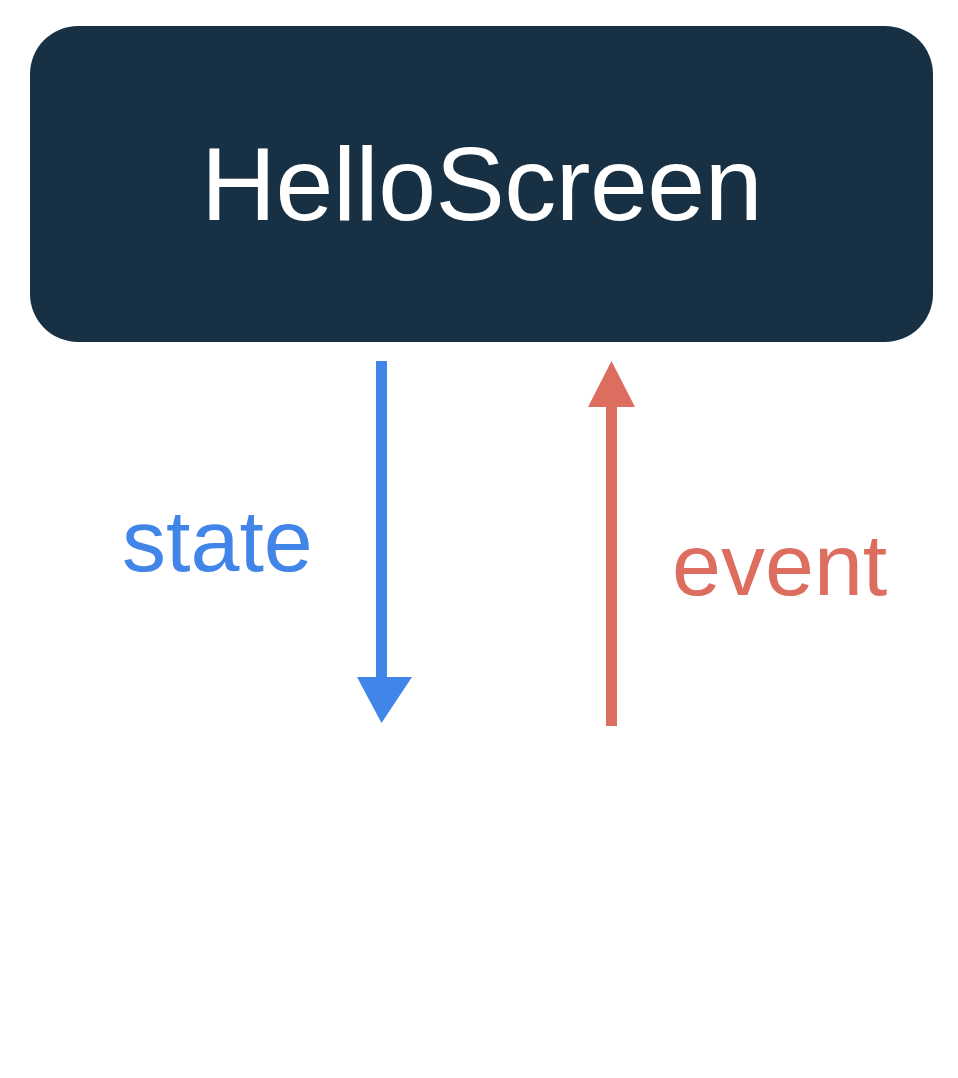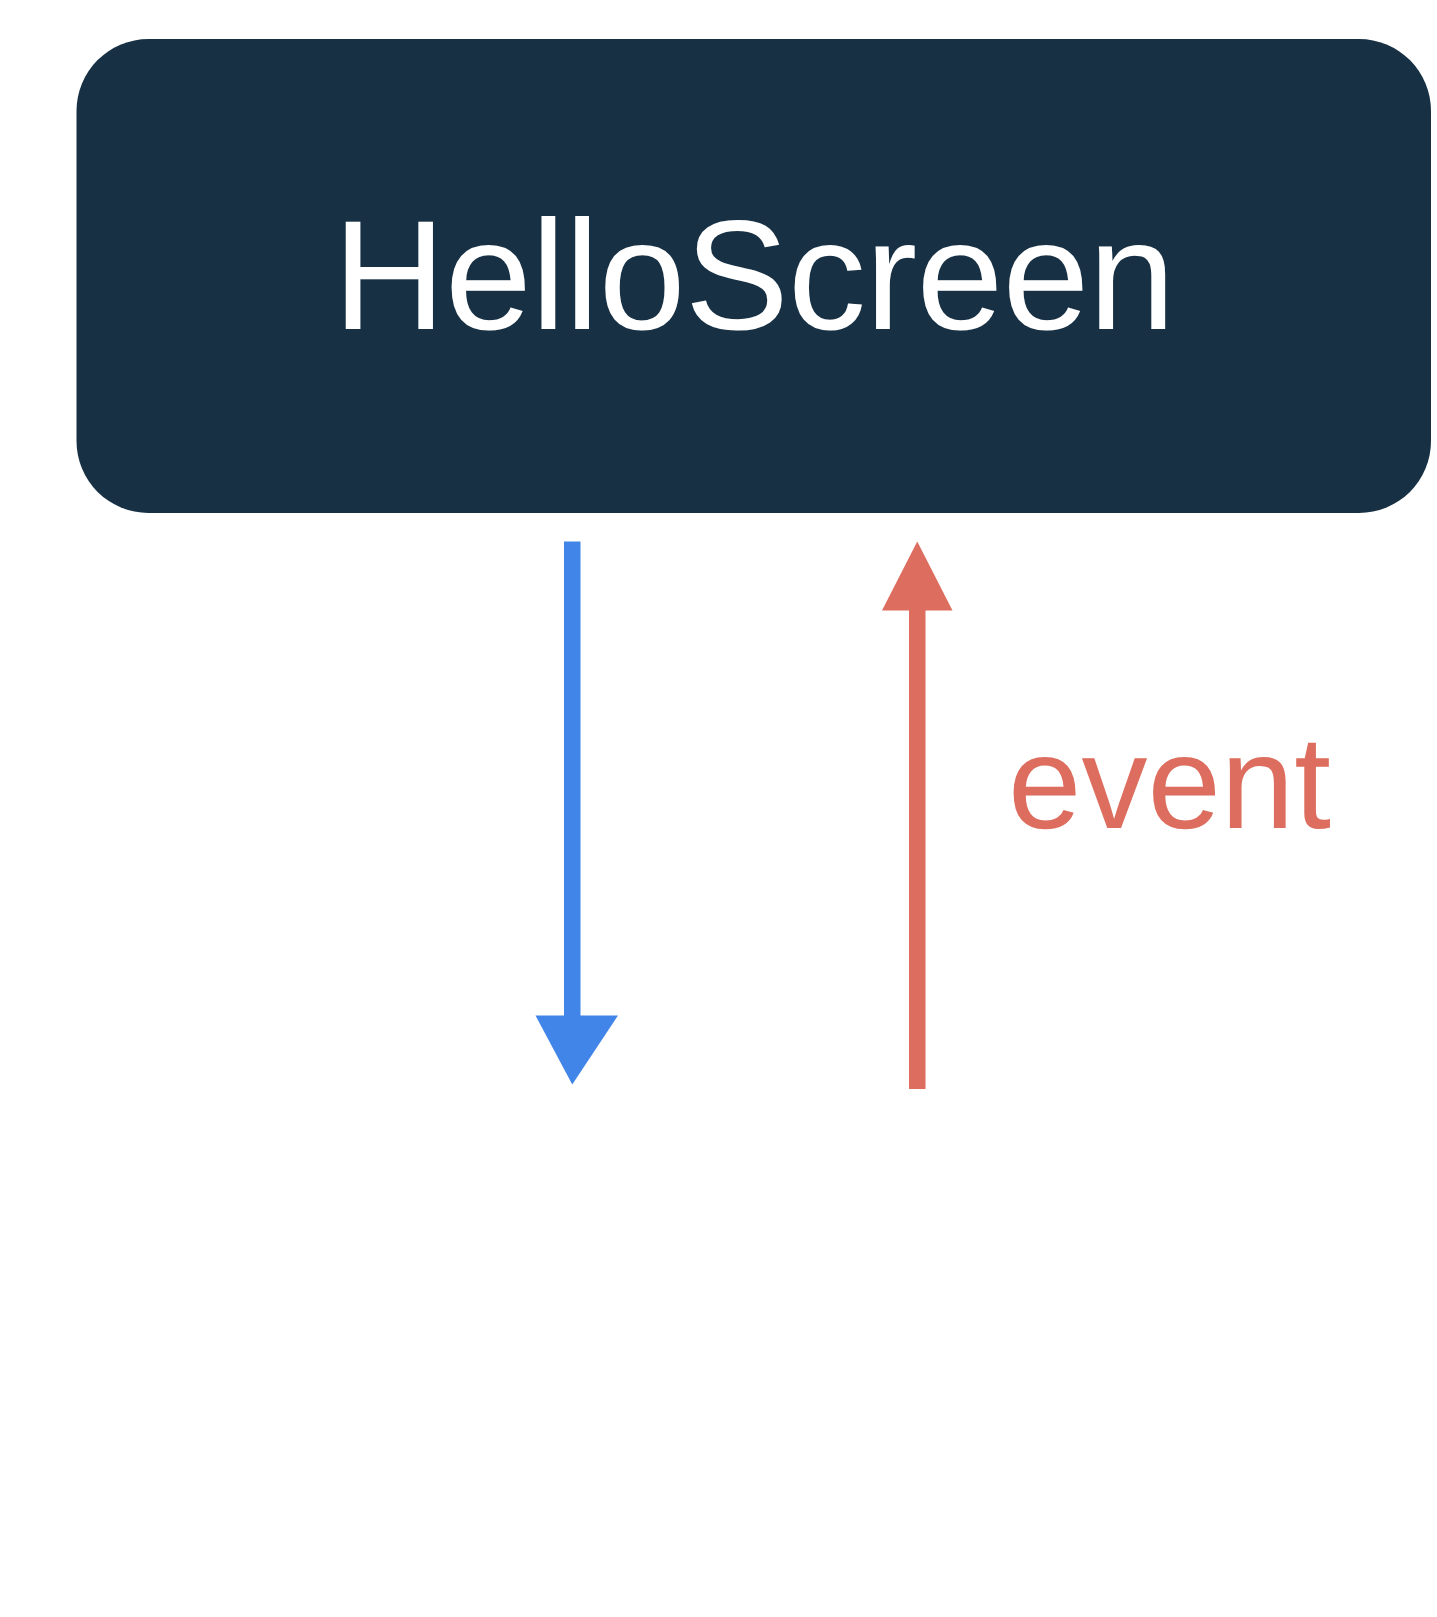--- a/index.html
+++ b/index.html
@@ -38,21 +38,20 @@
     letter-spacing: -0.5px;
     white-space: nowrap;
     user-select: none;
   }
 
   #node-screen {
     left: 30px;
     top: 26px;
     width: 903px;
     height: 316px;
-    margin-left: 21px;
   }
   #node-content {
     left: 30px;
     top: 746px;
     width: 903px;
     height: 312px;
   }
 
   
   .arrow-svg {
@@ -83,40 +82,41 @@
     white-space: nowrap;
     user-select: none;
   }
   #label-state {
     left: 122px;
     top: 497px;
     color: #4285E8;
   }
   #label-event {
     left: 672px;
-    top: 478px;
+    top: 521px;
     color: #DD6D5E;
   }
 </style>
 </head>
 <body>
 
 <div id="canvas">
 
   <div class="node" id="node-screen">
     <span class="node-label">HelloScreen</span>
   </div>
 
   <svg class="arrow-svg" id="arrow-state-svg" viewBox="0 0 70 375">
 
     <rect x="26" y="6" width="11" height="322" fill="#4285E8"></rect>
 
     <polygon points="7,322 62,322 31.5,368" fill="#4285E8"></polygon>
   </svg>
 
+  <span class="edge-label" id="label-state">state</span>
 
   <svg class="arrow-svg" id="arrow-event-svg" viewBox="0 0 70 375">
 
     <polygon points="31.5,6 55,52 8,52" fill="#DD6D5E"></polygon>
 
     <rect x="26" y="51" width="11" height="320" fill="#DD6D5E"></rect>
   </svg>
 
   <span class="edge-label" id="label-event">event</span>
 

